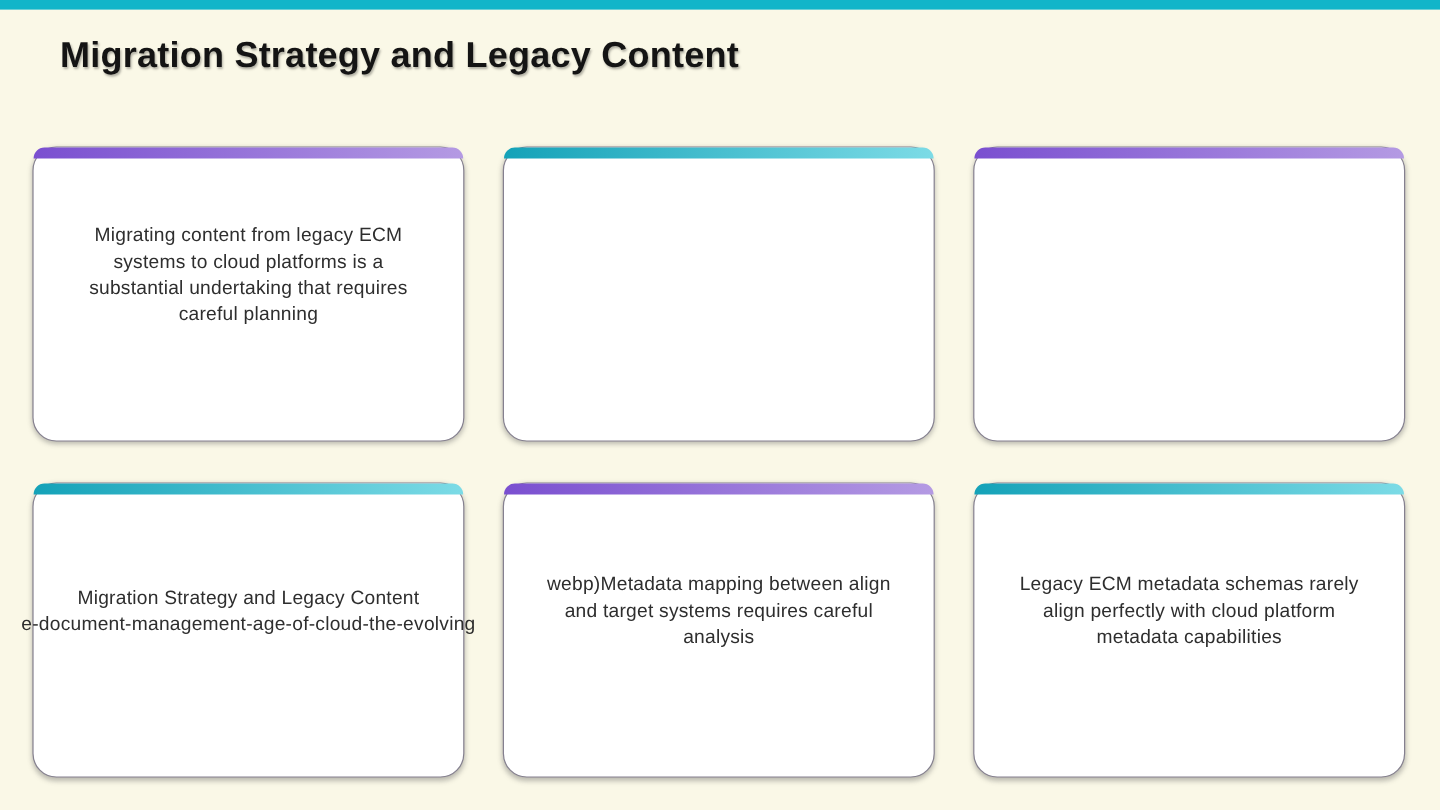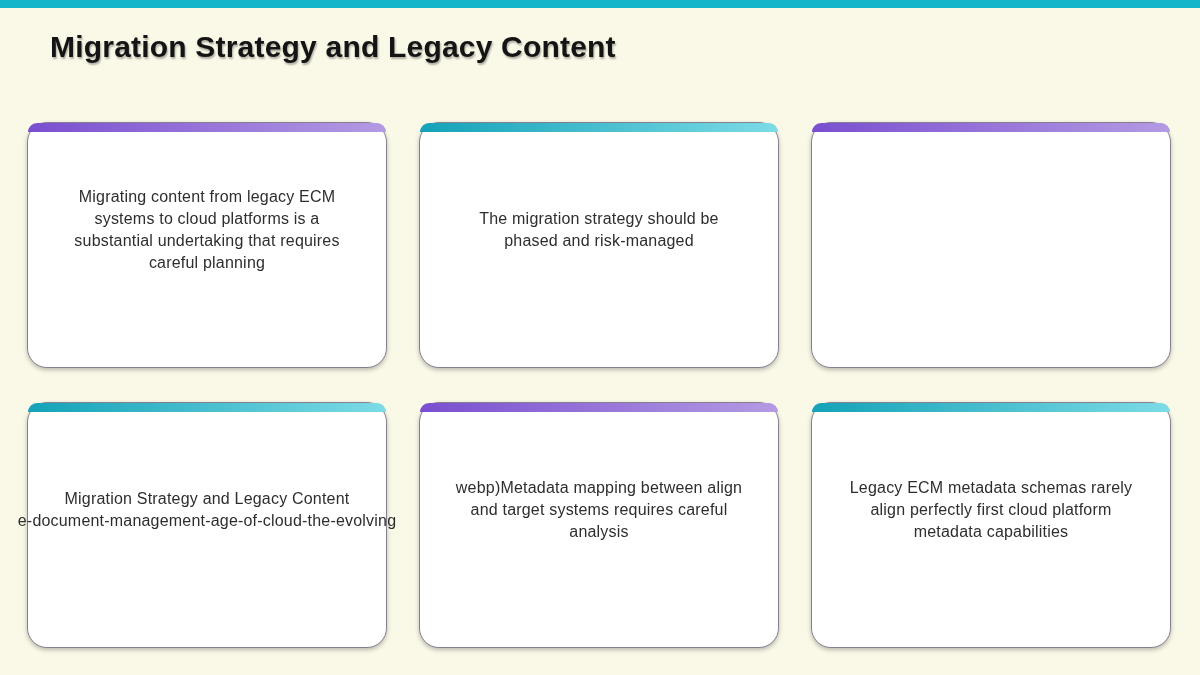--- a/index.html
+++ b/index.html
@@ -84,23 +84,20 @@
 
   <div class="card">
     <div class="card-bar accent-purple"></div>
     <div class="card-body">
       <div class="card-text">Migrating content from legacy ECM systems to cloud platforms is a substantial undertaking that requires careful planning</div>
     </div>
   </div>
 
   <div class="card">
     <div class="card-bar accent-teal"></div>
-    <div class="card-body">
-      <div class="card-text">The migration strategy should be phased and risk-managed</div>
-    </div>
   </div>
 
   <div class="card">
     <div class="card-bar accent-purple"></div>
   </div>
 
   <div class="card">
     <div class="card-bar accent-teal"></div>
     <div class="card-body">
       <div class="card-text">
@@ -113,17 +110,17 @@
   <div class="card">
     <div class="card-bar accent-purple"></div>
     <div class="card-body">
       <div class="card-text">webp)Metadata mapping between align and target systems requires careful analysis</div>
     </div>
   </div>
 
   <div class="card">
     <div class="card-bar accent-teal"></div>
     <div class="card-body">
-      <div class="card-text">Legacy ECM metadata schemas rarely align perfectly first cloud platform metadata capabilities</div>
+      <div class="card-text">Legacy ECM metadata schemas rarely align perfectly with cloud platform metadata capabilities</div>
     </div>
   </div>
 
 </div>
 
 </body></html>

